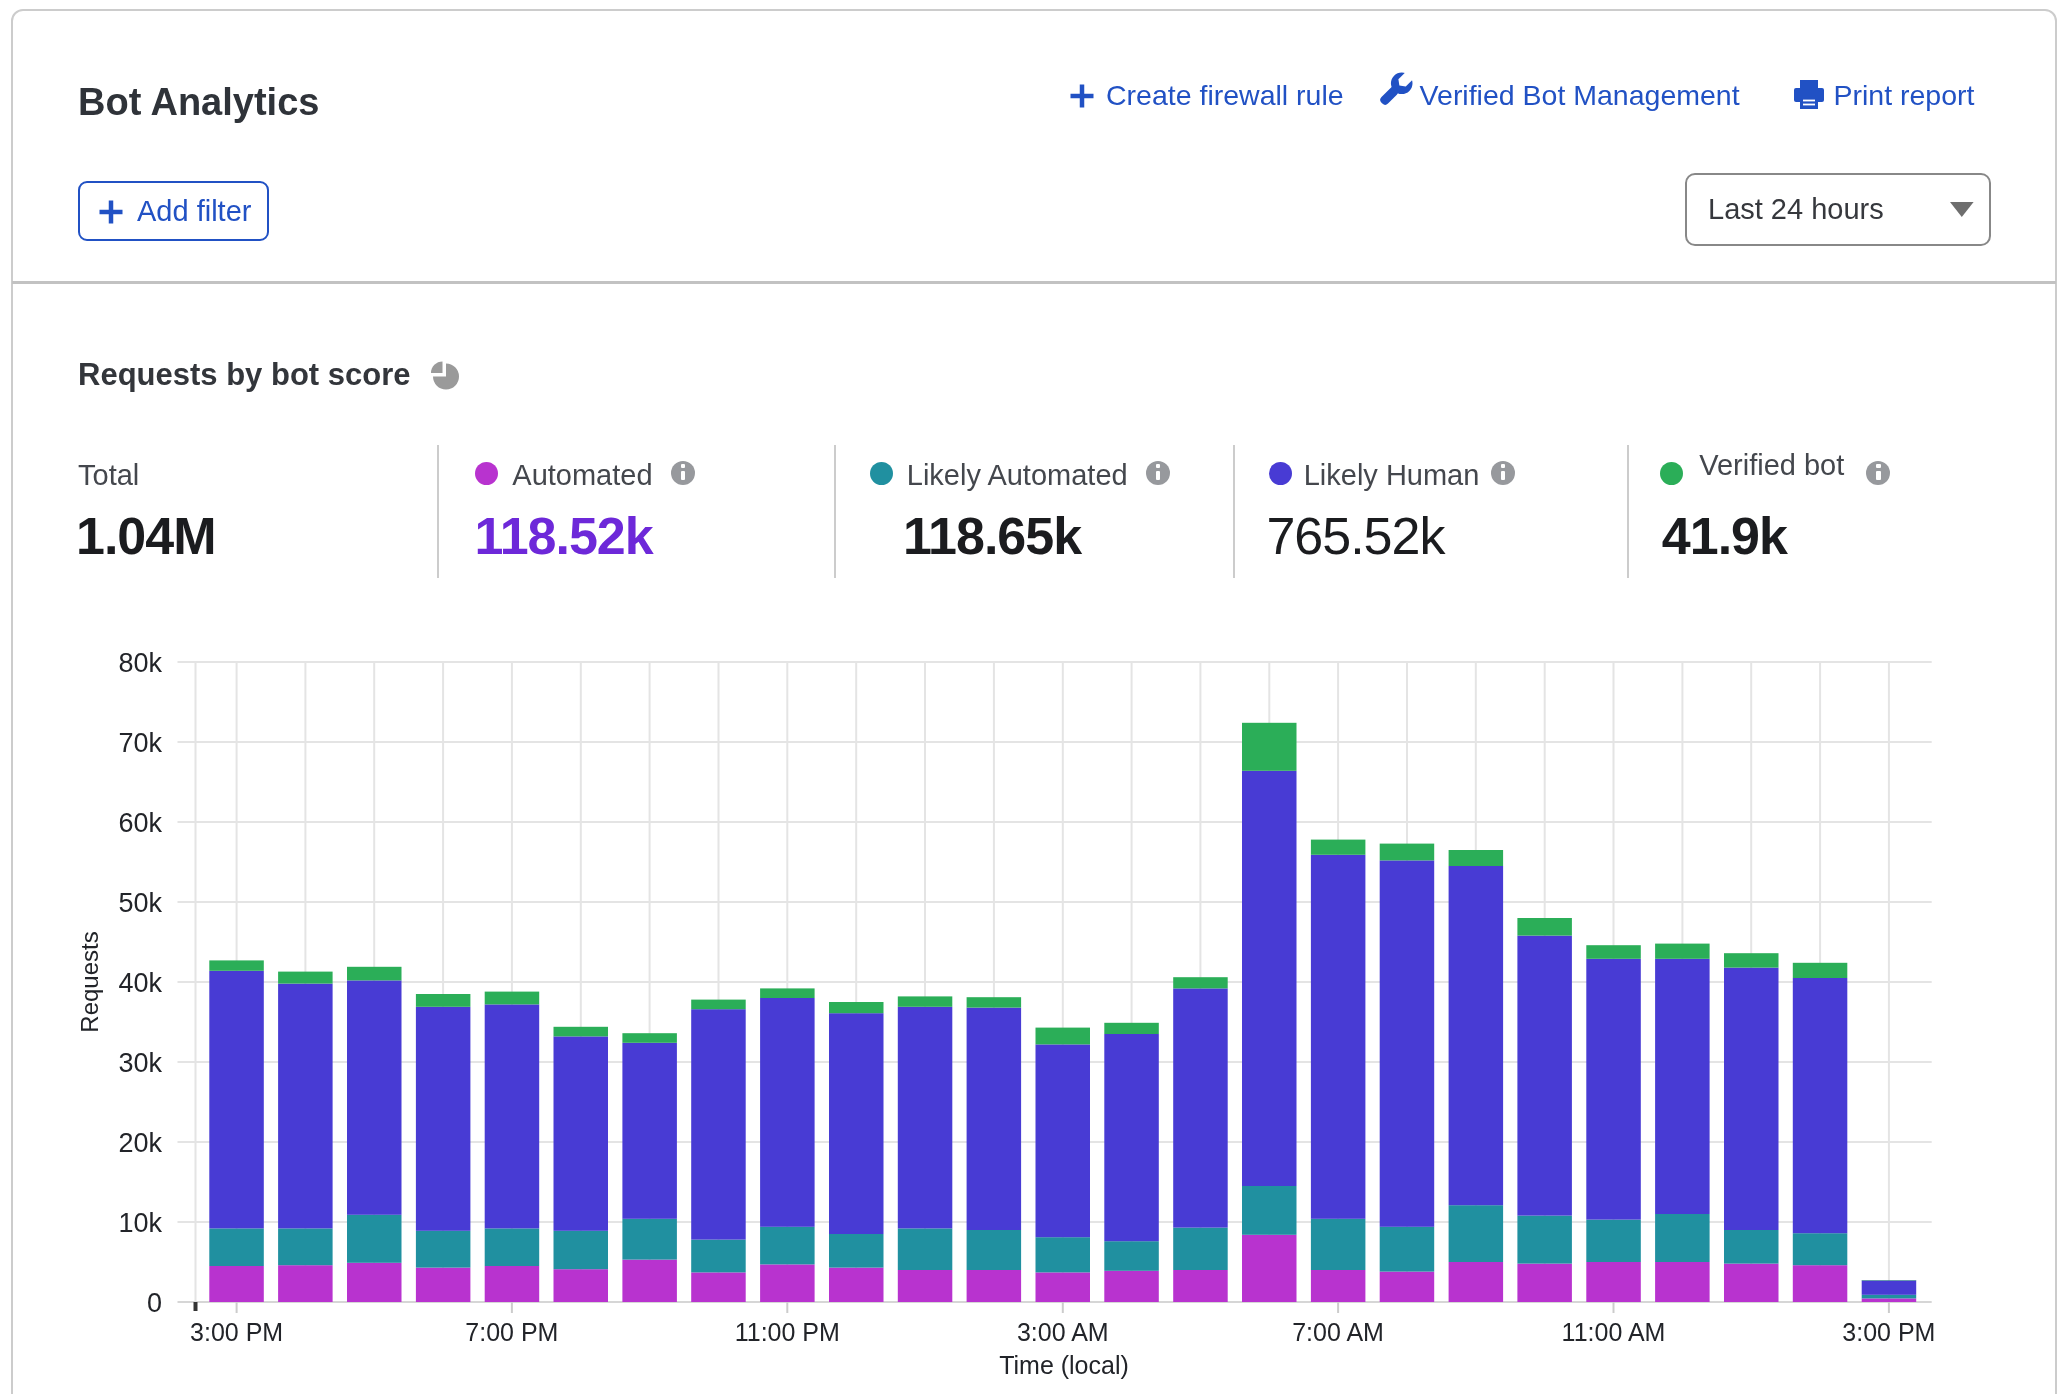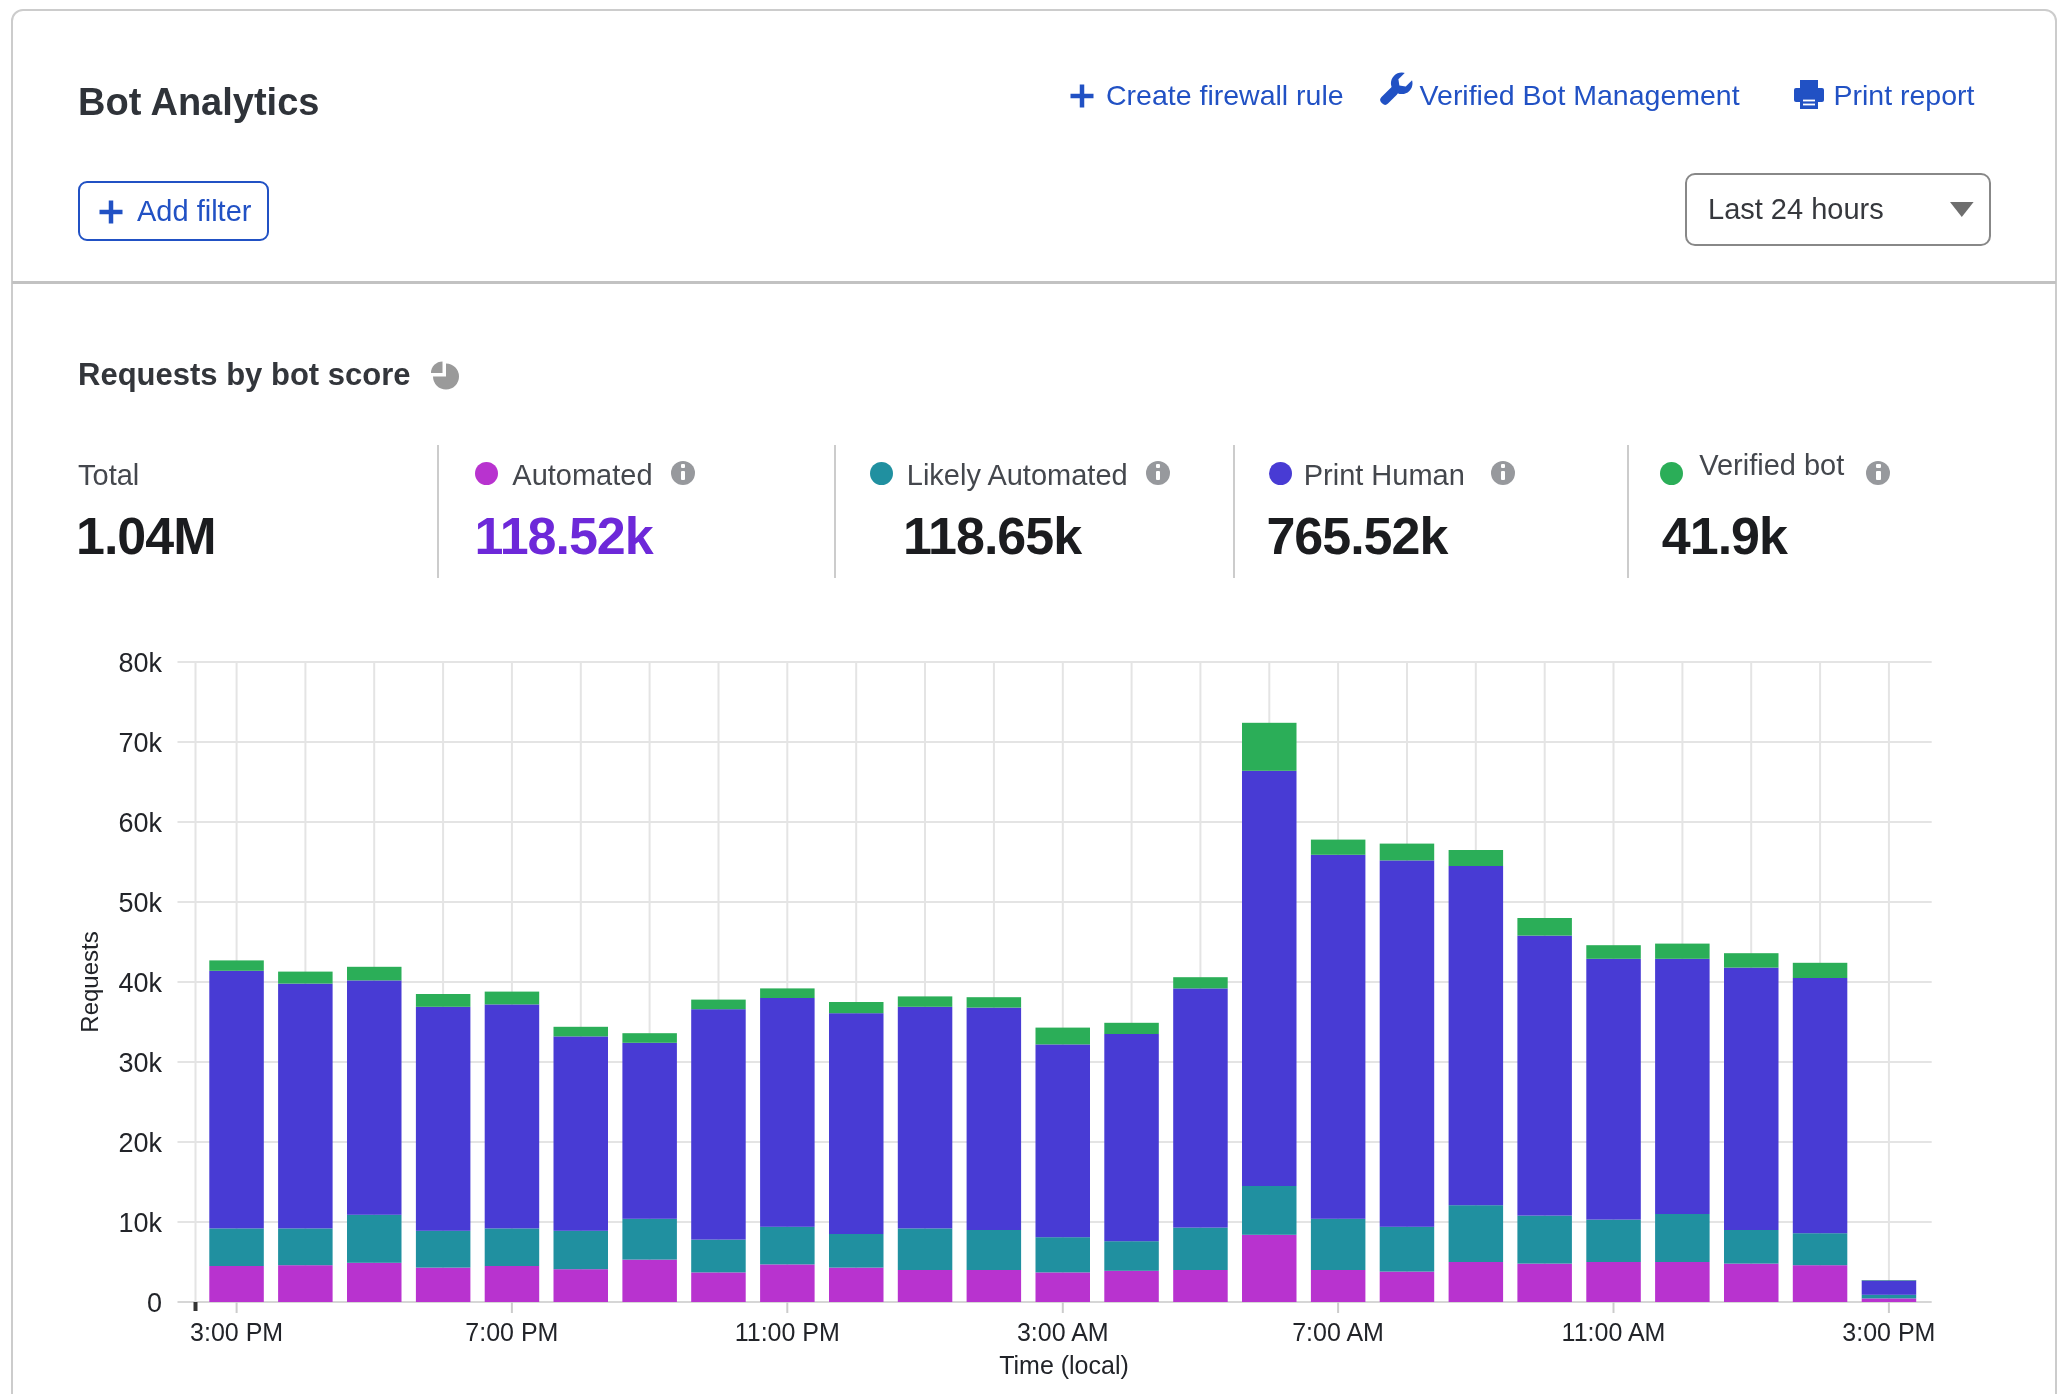--- a/index.html
+++ b/index.html
@@ -55,25 +55,25 @@
     <div class="abs" style="left:680.8px;top:463.9px;width:4.4px;height:4.6px;background:#fff;border-radius:1px;"></div>
     <div class="abs" style="left:680.8px;top:470.7px;width:4.4px;height:9.8px;background:#fff;border-radius:1px;"></div>
 <div class="abs" style="left:474.6px;top:510px;font-size:52px;font-weight:700;color:#6d28d9;letter-spacing:-1px;">118.52k</div>
 <div class="abs" style="left:870.0px;top:461.5px;width:23.0px;height:23.0px;border-radius:50%;background:#2090a0;"></div>
 <div class="abs" style="left:906.8px;top:461px;font-size:29px;color:#44474d;">Likely Automated</div>
 <div class="abs" style="left:1146px;top:460.5px;width:24px;height:24px;border-radius:50%;background:#97999d;"></div>
     <div class="abs" style="left:1155.8px;top:463.9px;width:4.4px;height:4.6px;background:#fff;border-radius:1px;"></div>
     <div class="abs" style="left:1155.8px;top:470.7px;width:4.4px;height:9.8px;background:#fff;border-radius:1px;"></div>
 <div class="abs" style="left:870px;top:510px;font-size:52px;font-weight:700;color:#1b1c1f;letter-spacing:-1px;margin-left:33px;">118.65k</div>
 <div class="abs" style="left:1268.8px;top:461.5px;width:23.0px;height:23.0px;border-radius:50%;background:#483bd4;"></div>
-<div class="abs" style="left:1303.7px;top:461px;font-size:29px;color:#44474d;">Print Human</div>
+<div class="abs" style="left:1303.7px;top:461px;font-size:29px;color:#44474d;">Likely Human</div>
 <div class="abs" style="left:1490.7px;top:460.5px;width:24px;height:24px;border-radius:50%;background:#97999d;"></div>
     <div class="abs" style="left:1500.5px;top:463.9px;width:4.4px;height:4.6px;background:#fff;border-radius:1px;"></div>
     <div class="abs" style="left:1500.5px;top:470.7px;width:4.4px;height:9.8px;background:#fff;border-radius:1px;"></div>
-<div class="abs" style="left:1266.4px;top:510px;font-size:52px;font-weight:700;color:#1b1c1f;letter-spacing:-1px;">765.52k</div>
+<div class="abs" style="left:1266.4px;top:510px;font-size:52px;font-weight:400;color:#1b1c1f;letter-spacing:-1px;">765.52k</div>
 <div class="abs" style="left:1660.2px;top:461.5px;width:23.0px;height:23.0px;border-radius:50%;background:#2bae58;"></div>
 <div class="abs" style="left:1699.2px;top:451px;font-size:29px;color:#44474d;">Verified bot</div>
 <div class="abs" style="left:1866.4px;top:460.5px;width:24px;height:24px;border-radius:50%;background:#97999d;"></div>
     <div class="abs" style="left:1876.2px;top:463.9px;width:4.4px;height:4.6px;background:#fff;border-radius:1px;"></div>
     <div class="abs" style="left:1876.2px;top:470.7px;width:4.4px;height:9.8px;background:#fff;border-radius:1px;"></div>
 <div class="abs" style="left:1661.8px;top:510px;font-size:52px;font-weight:700;color:#1b1c1f;letter-spacing:-1px;">41.9k</div>
 <svg width="2070" height="1394" viewBox="0 0 2070 1394" style="position:absolute;left:0;top:0">
 <line x1="177.5" y1="1302.0" x2="1931.7" y2="1302.0" stroke="#d6d6d6" stroke-width="2"></line>
 <line x1="177.5" y1="1222.0" x2="1931.7" y2="1222.0" stroke="#e4e4e4" stroke-width="2"></line>
 <line x1="177.5" y1="1142.0" x2="1931.7" y2="1142.0" stroke="#e4e4e4" stroke-width="2"></line>

